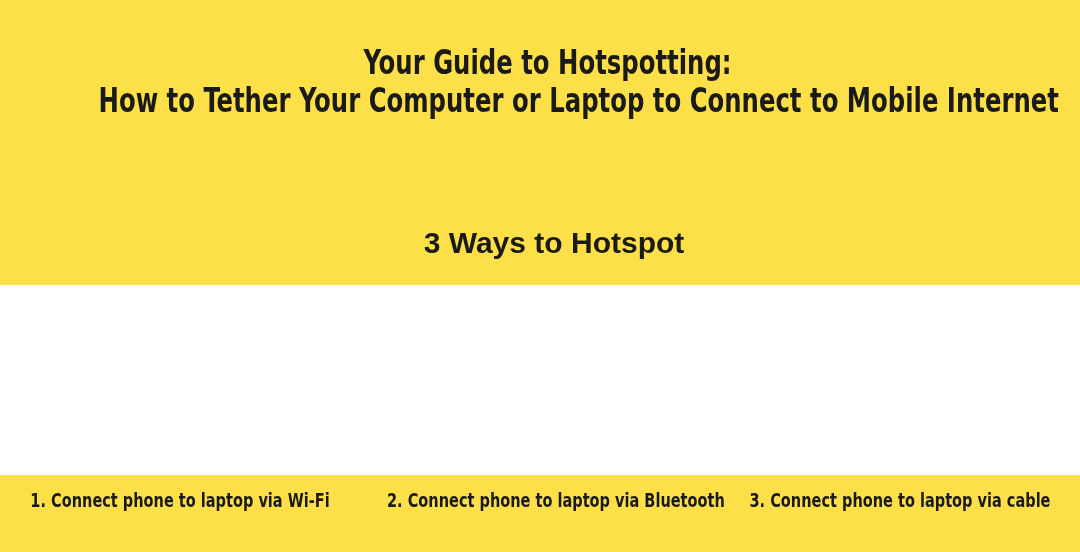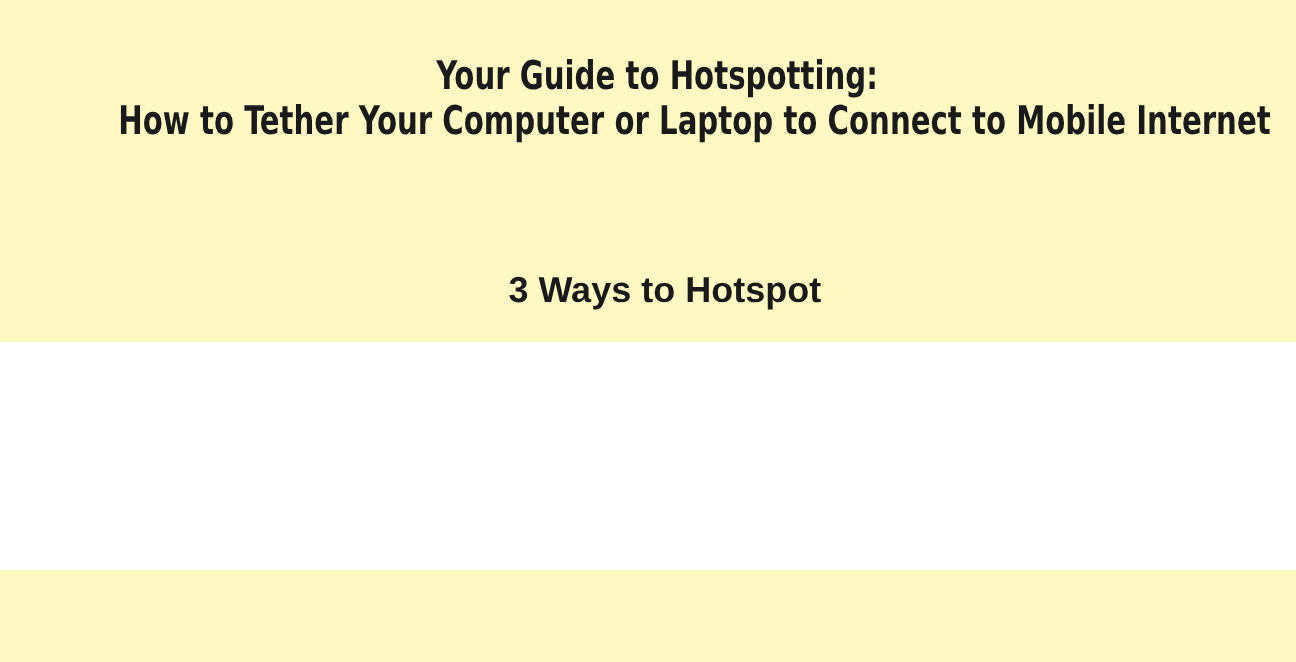--- a/index.html
+++ b/index.html
@@ -10,21 +10,21 @@
     width: 1080px;
     height: 552px;
     background: #ffffff;
     font-family: "Liberation Sans", sans-serif;
     overflow: hidden;
   }
   .page {
     position: relative;
     width: 1080px;
     height: 552px;
-    background: #fef9c3;
+    background: #fde047;
   }
 
   
   .title-block {
     position: absolute;
     top: 44px;
     left: 0;
     width: 1095px;
     text-align: center;
   }
@@ -114,14 +114,19 @@
   </div>
 
   <div class="section-heading">3 Ways to Hotspot</div>
 
   <div class="illustration-band">
     <div class="illustration-slot slot-1"></div>
     <div class="illustration-slot slot-2"></div>
     <div class="illustration-slot slot-3"></div>
   </div>
 
+  <div class="caption-row">
+    <div class="caption">1. Connect phone to laptop via Wi-Fi</div>
+    <div class="caption">2. Connect phone to laptop via Bluetooth</div>
+    <div class="caption">3. Connect phone to laptop via cable</div>
+  </div>
 
 </div>
 
 </body></html>

